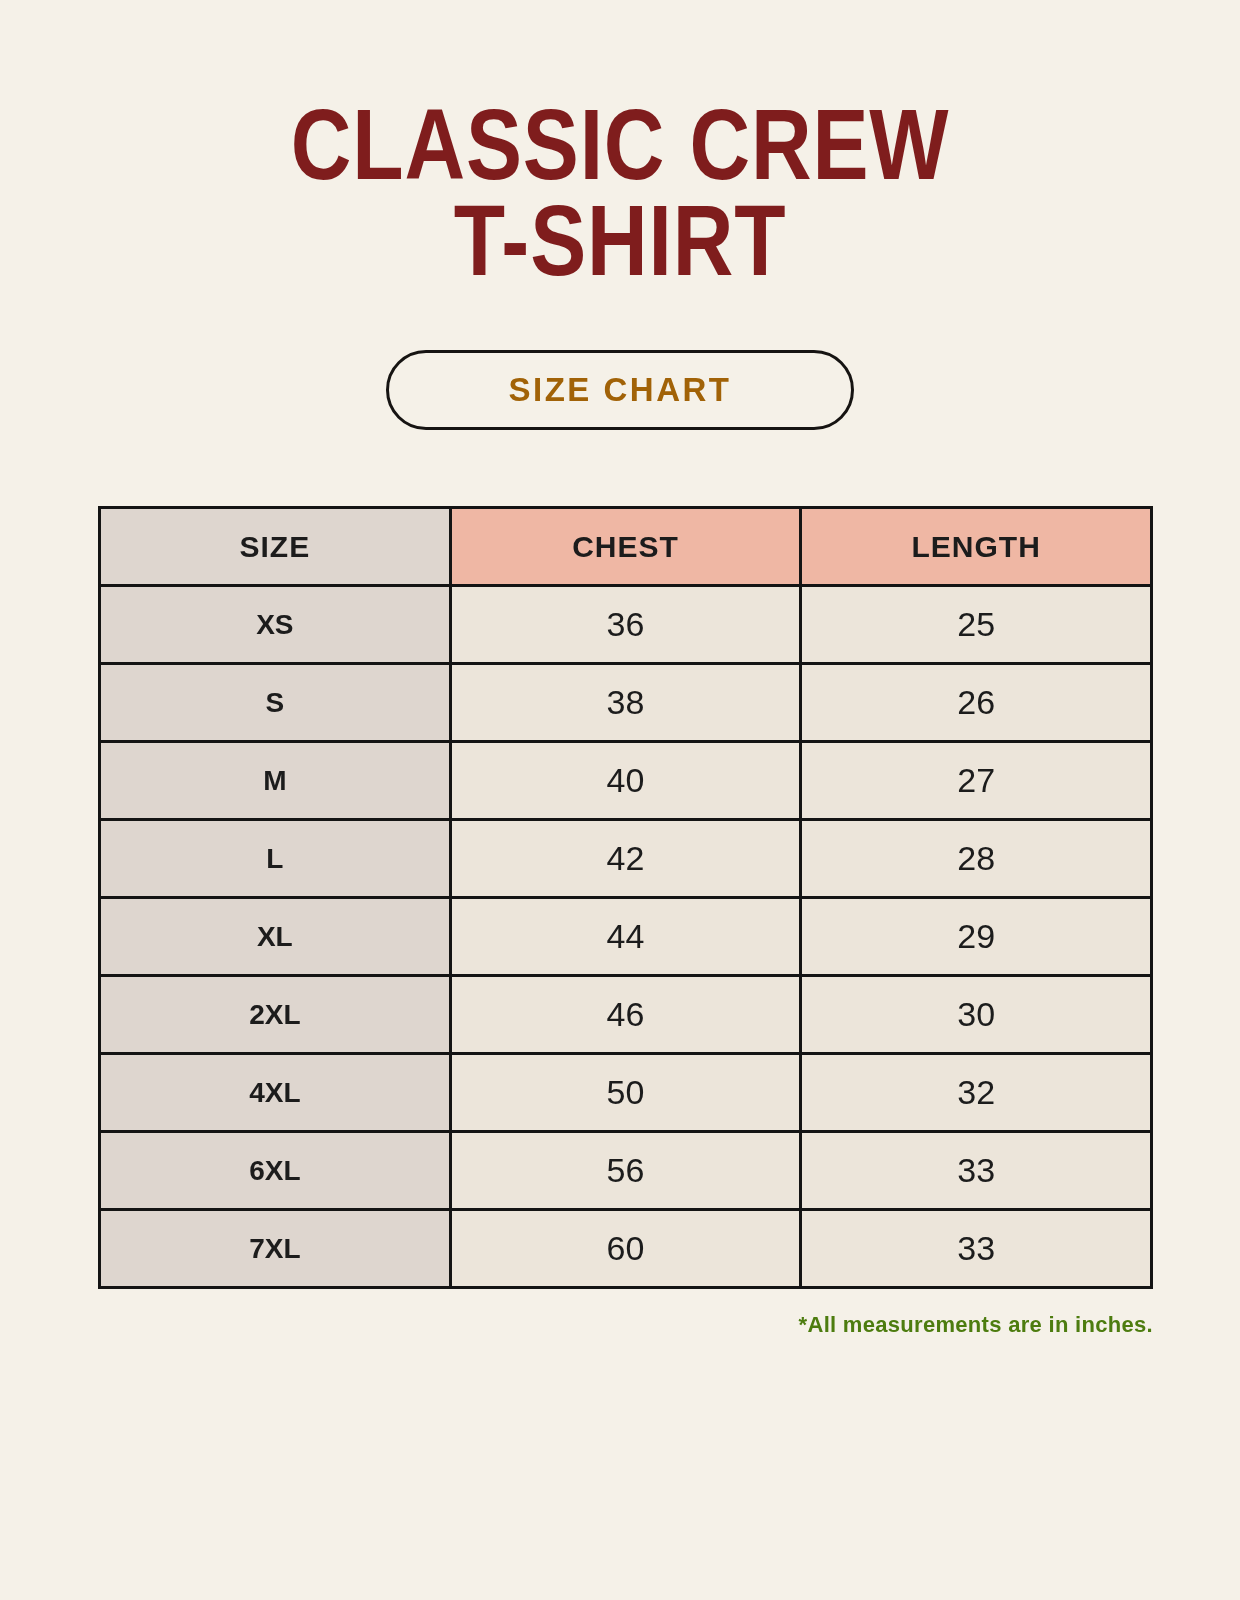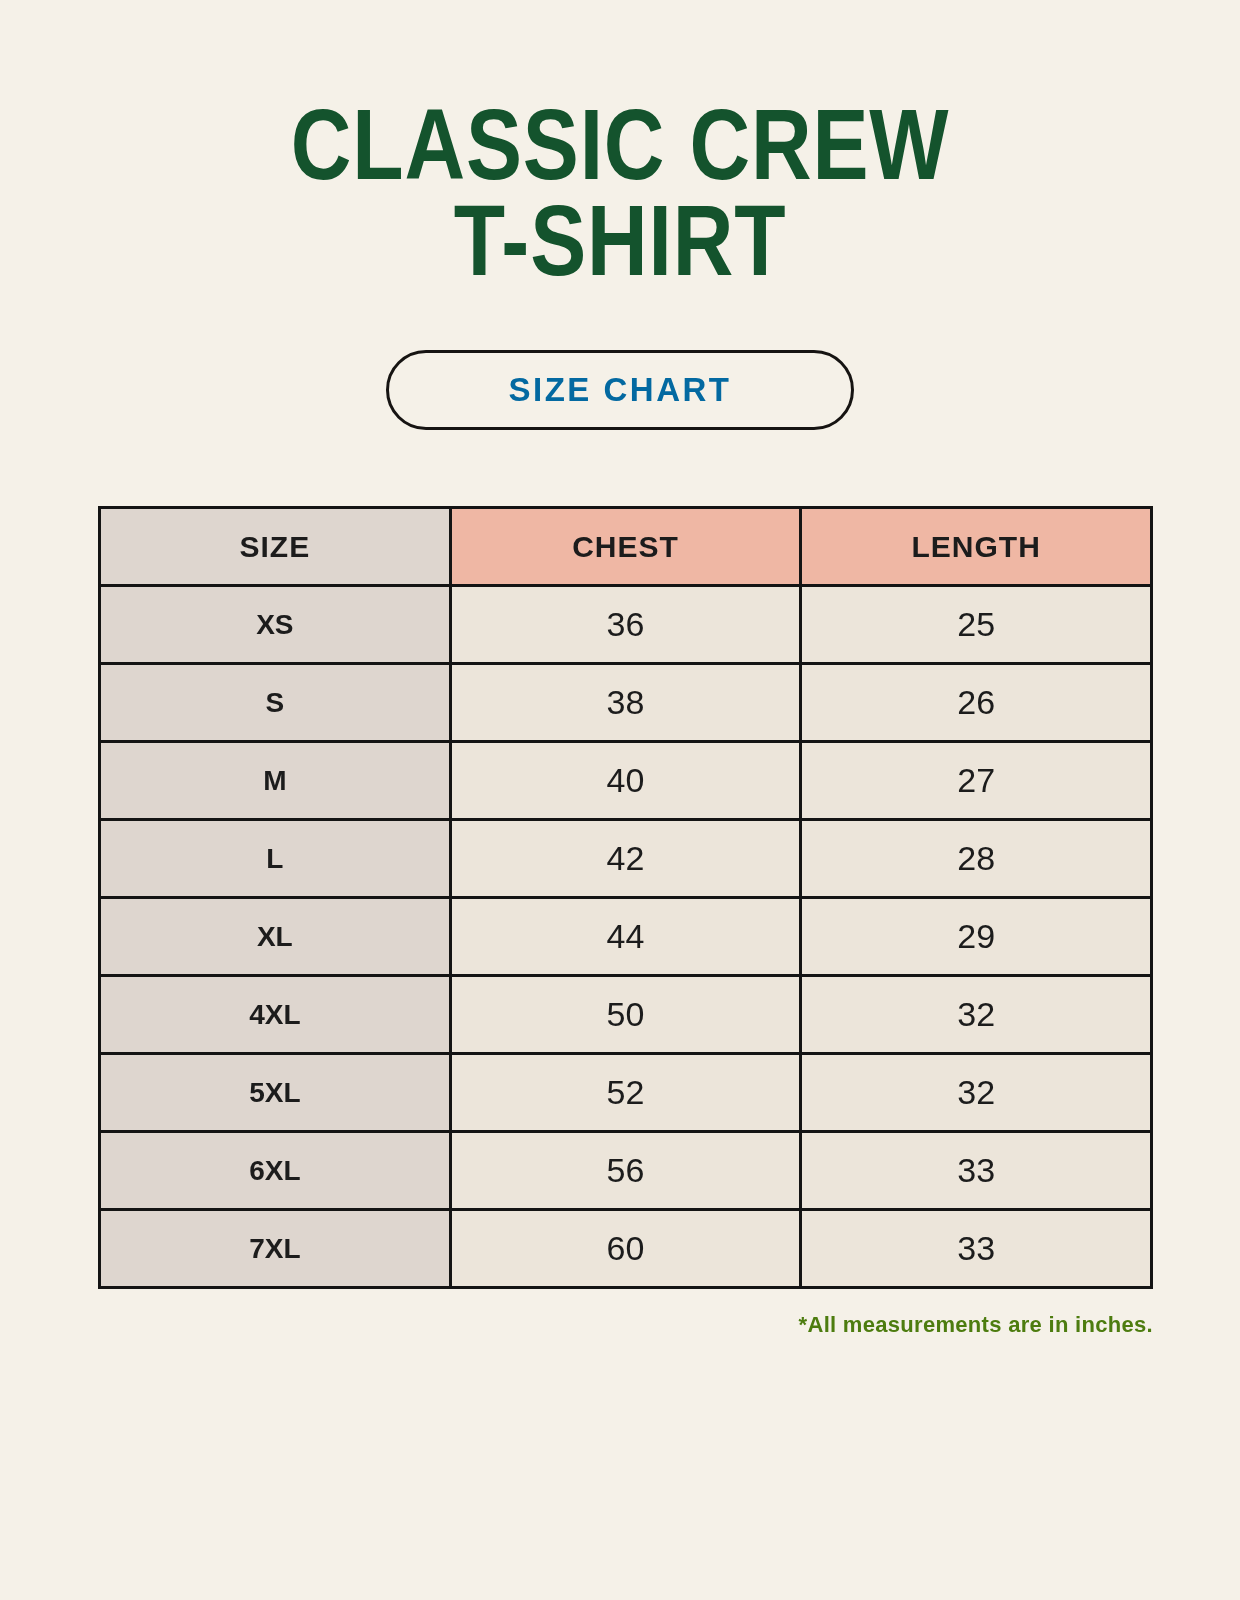--- a/index.html
+++ b/index.html
@@ -26,21 +26,21 @@
   }
 
   
   .title {
     margin-top: 96px;
     text-align: center;
     font-size: 100px;
     font-weight: 700;
     line-height: 96px;
     letter-spacing: 1px;
-    color: #14532d;
+    color: #7f1d1d;
     white-space: nowrap;
   }
   .title .title-inner {
     display: inline-block;
     transform: scaleX(0.84);
     transform-origin: 50% 50%;
   }
 
   
   .pill-wrap { text-align: center; margin-top: 62px; }
@@ -52,21 +52,21 @@
     height: 80px;
     border: 3px solid #161412;
     border-radius: 42px;
     background: transparent;
     cursor: pointer;
   }
   .pill span {
     font-size: 33px;
     font-weight: 700;
     letter-spacing: 2.5px;
-    color: #0369a1;
+    color: #a16207;
   }
 
   
   .size-table {
     border-collapse: collapse;
     margin-top: 76px;
     margin-left: 98px;
     width: 1055px;
     table-layout: fixed;
   }
@@ -152,27 +152,27 @@
         <th>L</th>
         <td>42</td>
         <td>28</td>
       </tr>
       <tr>
         <th>XL</th>
         <td>44</td>
         <td>29</td>
       </tr>
       <tr>
+        <th>2XL</th>
+        <td>46</td>
+        <td>30</td>
+      </tr>
+      <tr>
         <th>4XL</th>
         <td>50</td>
-        <td>32</td>
-      </tr>
-      <tr>
-        <th>5XL</th>
-        <td>52</td>
         <td>32</td>
       </tr>
       <tr>
         <th>6XL</th>
         <td>56</td>
         <td>33</td>
       </tr>
       <tr>
         <th>7XL</th>
         <td>60</td>

